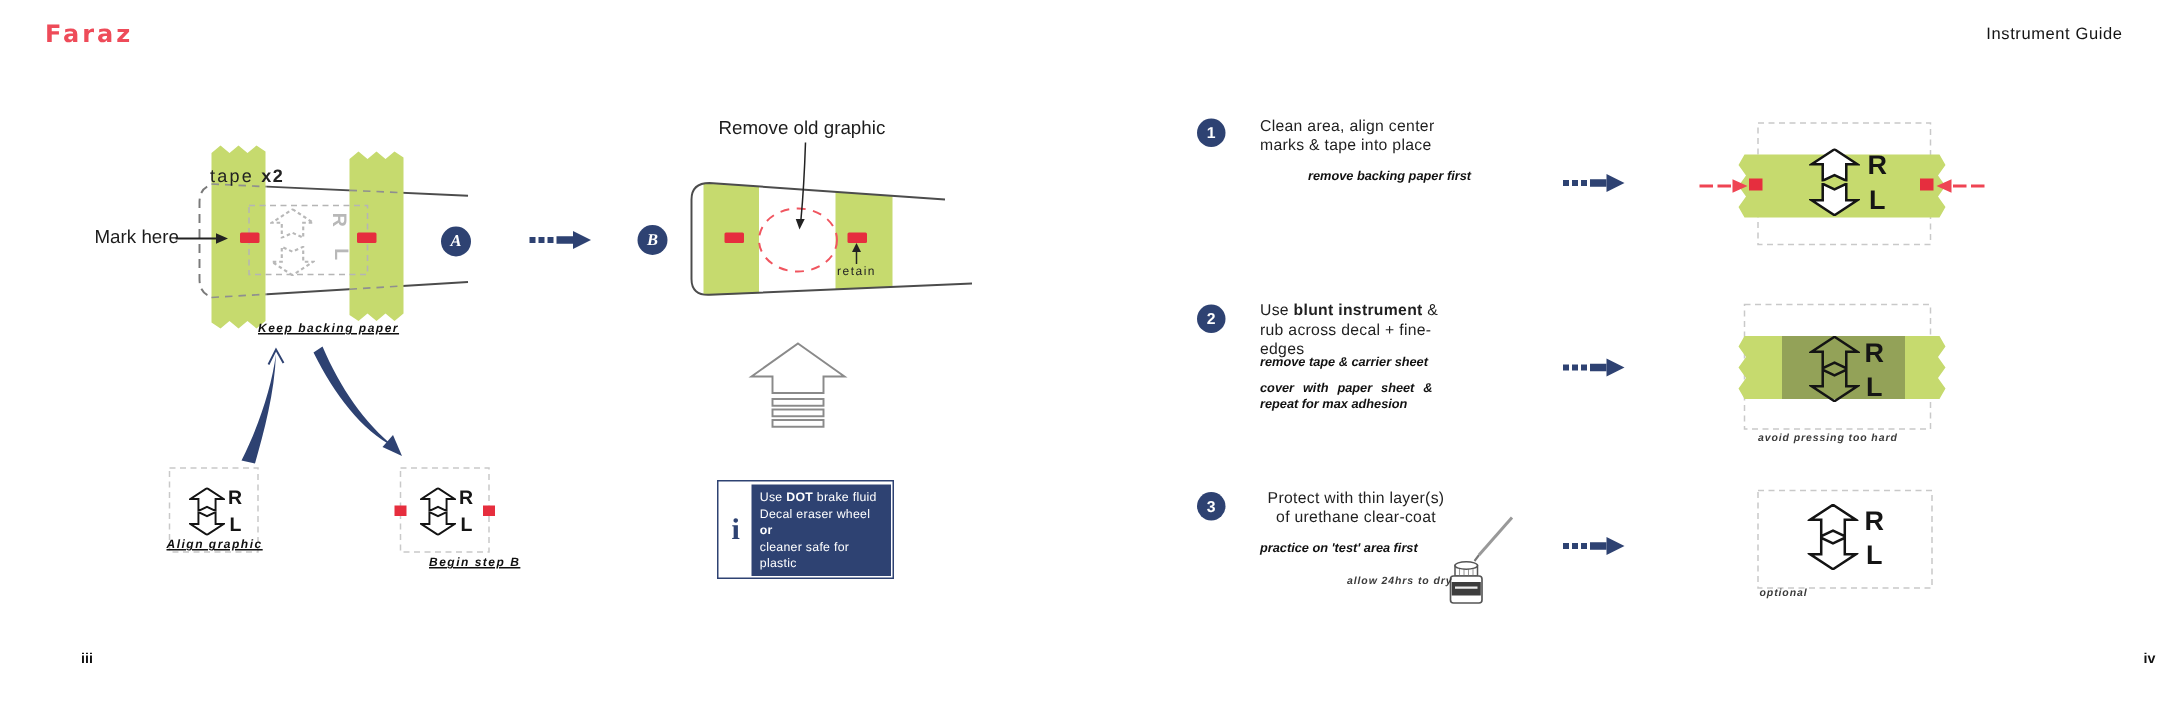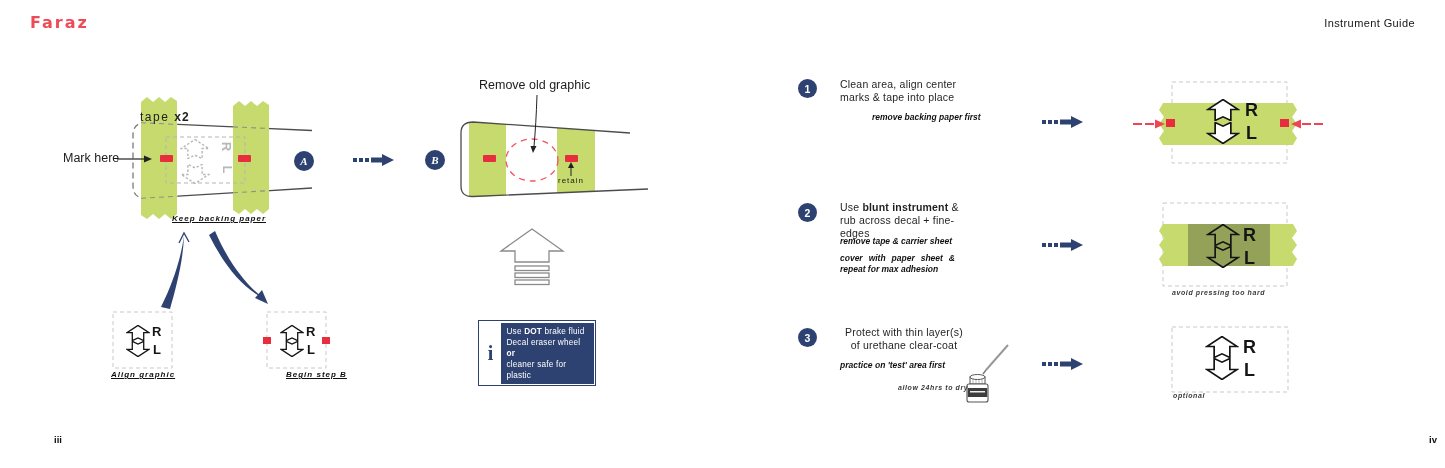--- a/index.html
+++ b/index.html
@@ -192,21 +192,21 @@
   <div class="t tape-lbl"><span>tape</span>&nbsp;<b>x2</b></div>
   <div class="t mark-here">Mark here</div>
   <span class="rl rl-ghost" style="left:222px;top:140px;">R</span>
   <span class="rl rl-ghost" style="left:224px;top:163px;">L</span>
   <div class="badge badge-letter" style="left:294px;top:151px;">A</div>
   <div class="cap" style="left:172px;top:214px;">Keep backing paper</div>
   <span class="rl rl-box" style="left:152px;top:325px;">R</span>
   <span class="rl rl-box" style="left:153px;top:343px;">L</span>
   <span class="rl rl-box" style="left:306px;top:325px;">R</span>
   <span class="rl rl-box" style="left:307px;top:343px;">L</span>
-  <div class="cap" style="left:111px;top:370px;text-align:right;">Align graphic</div>
+  <div class="cap" style="left:111px;top:358px;text-align:right;">Align graphic</div>
   <div class="cap" style="left:266px;top:370px;padding-left:20px;">Begin step B</div>
 
   <div class="t remove-title">Remove old graphic</div>
   <div class="badge badge-letter" style="left:425px;top:150px;">B</div>
   <div class="t retain-lbl">retain</div>
   <div class="infobox">
     <div class="icell">i</div>
     <div class="ibody">
       <div><span>Use </span><b>DOT</b><span> brake fluid</span></div>
       <div><span>Decal eraser wheel </span><b>or</b></div>

